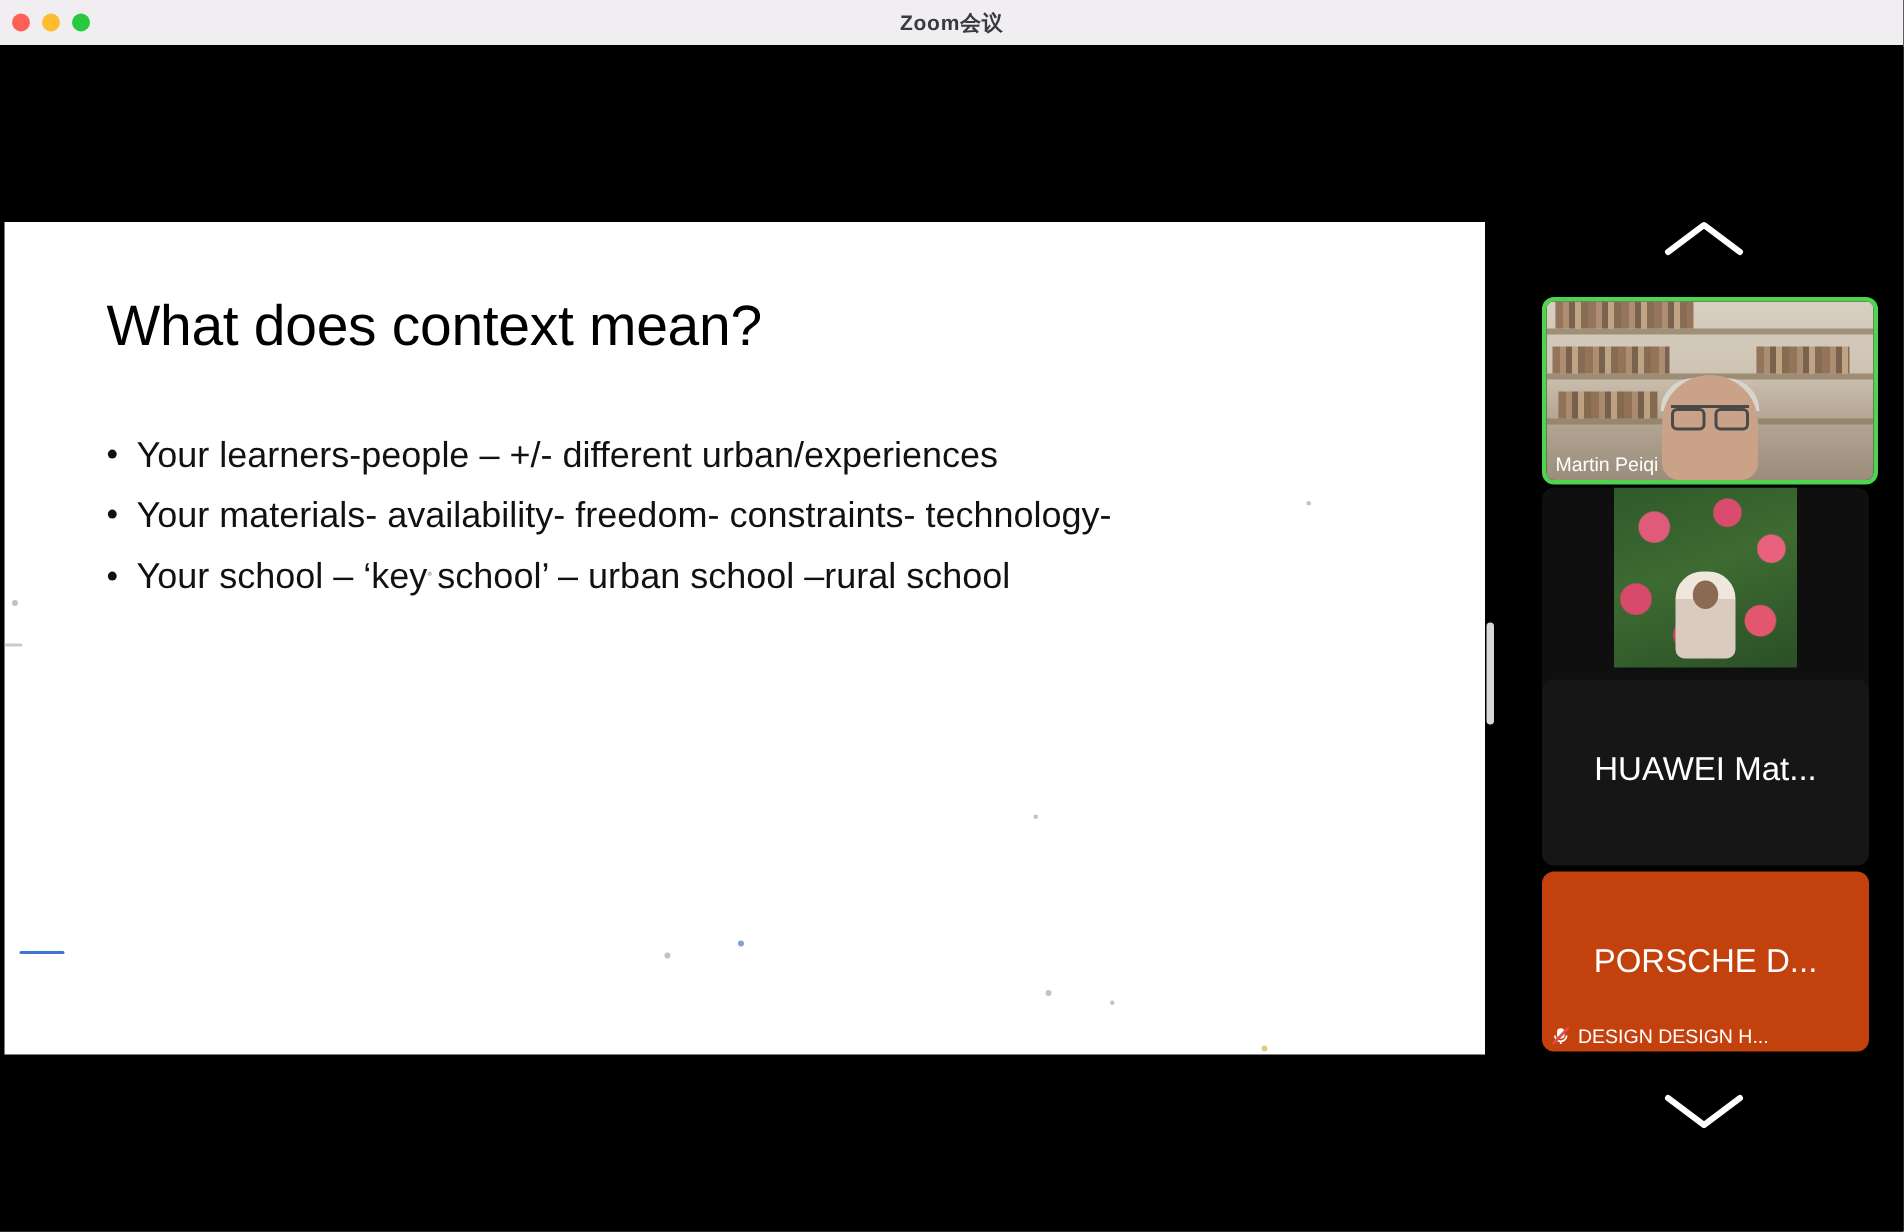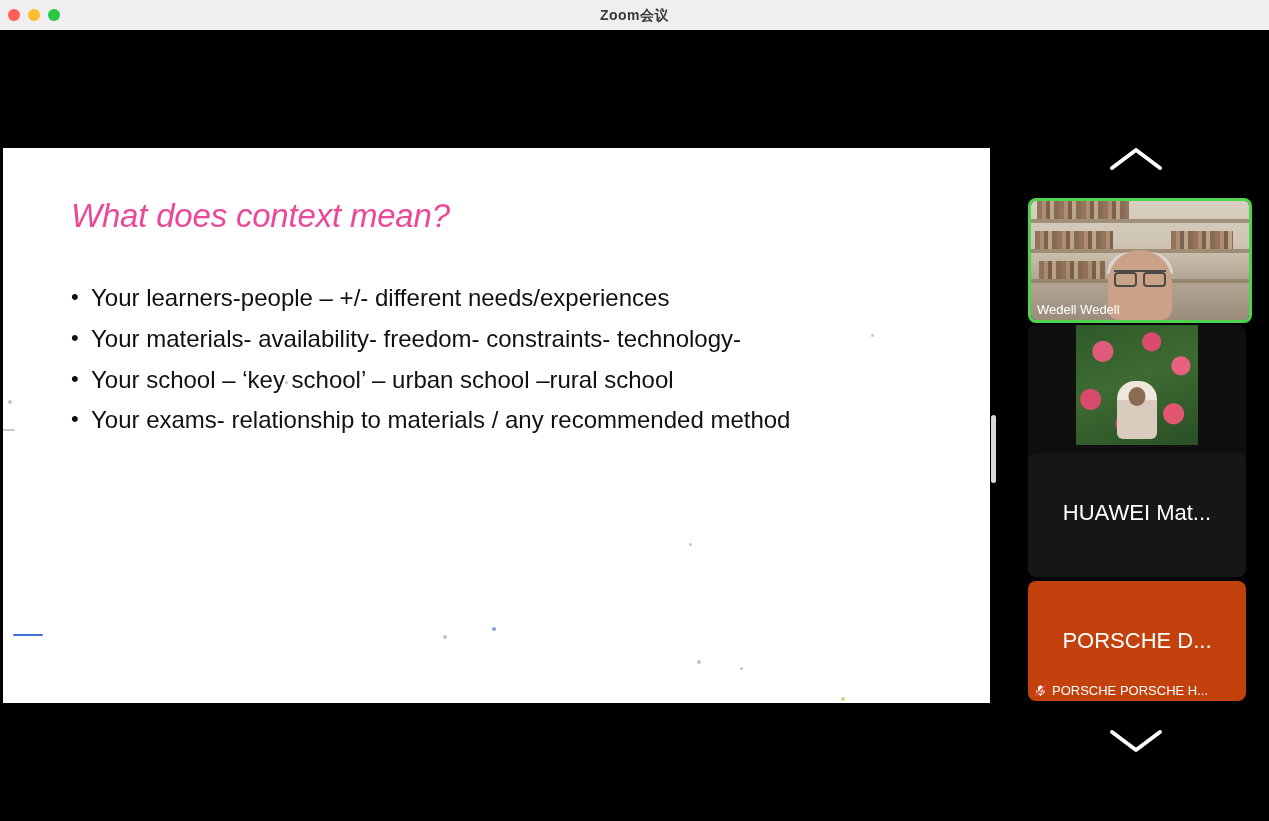--- a/index.html
+++ b/index.html
@@ -88,27 +88,26 @@
   }
 
   .slide-inner {
     position: absolute;
     left: 66px;
     top: 50px;
     width: 880px;
   }
 
   .slide-title {
-    font-size: 33px;
-    color: #ec4899;
+    font-size: 38px;
+    color: #000000;
     font-weight: normal;
     margin: 0 0 48px 2px;
     letter-spacing: -0.2px;
     line-height: 1.1;
-    font-style: italic;
   }
 
   .slide-lead {
     font-size: 24px;
     color: #111111;
     margin: 0 0 16px 0;
     line-height: 1.3;
   }
 
   .bullets {
@@ -369,24 +368,23 @@
     </div>
     <div class="window-title">Zoom会议</div>
   </div>
 
   <div class="stage">
 
     <div class="slide">
       <div class="slide-inner">
         <div class="slide-title">What does context mean?</div>
         <ul class="bullets">
-          <li>Your learners-people – +/- different needs/experiences</li>
+          <li>Your learners-people – +/- different urban/experiences</li>
           <li>Your materials- availability- freedom- constraints- technology-</li>
           <li>Your school – ‘key school’ – urban school –rural school</li>
-          <li>Your exams-  relationship to materials / any recommended method</li>
         </ul>
       </div>
 
       <span class="speck" style="left:868px; top:186px; width:3px; height:3px;"></span>
       <span class="speck" style="left:282px; top:233px; width:3px; height:3px;"></span>
       <span class="speck" style="left:5px; top:252px; width:4px; height:4px;"></span>
       <span class="speck" style="left:440px; top:487px; width:4px; height:4px;"></span>
       <span class="speck" style="left:489px; top:479px; width:4px; height:4px; background:#6f8fd0;"></span>
       <span class="speck" style="left:694px; top:512px; width:4px; height:4px;"></span>
       <span class="speck" style="left:737px; top:519px; width:3px; height:3px;"></span>
@@ -413,21 +411,21 @@
           <div class="shelf" style="top:48px;"></div>
           <div class="books" style="left:4px; top:30px; width:78px;"></div>
           <div class="shelf" style="top:78px;"></div>
           <div class="books" style="left:8px; top:60px; width:66px;"></div>
           <div class="books" style="left:140px; top:30px; width:62px;"></div>
           <div class="hair"></div>
           <div class="head"></div>
           <div class="glasses"></div>
         </div>
         <div class="tile-label">
-          <span>Wedell Wedell</span>
+          <span>Martin Peiqi</span>
         </div>
       </div>
 
       <div class="tile tile-photo">
         <div class="photo">
           <div class="photo-person"></div>
         </div>
         <div class="tile-label">
           <span class="mute-icon">
             <svg width="13" height="13" viewBox="0 0 13 13" aria-hidden="true">
@@ -449,21 +447,21 @@
         <div class="big-name">PORSCHE D...</div>
         <div class="tile-label">
           <span class="mute-icon">
             <svg width="13" height="13" viewBox="0 0 13 13" aria-hidden="true">
               <rect x="4" y="1.5" width="5" height="7" rx="2.5" fill="#ffffff"></rect>
               <path d="M2.6 6.4a3.9 3.9 0 0 0 7.8 0" fill="none" stroke="#ffffff" stroke-width="1.2"></path>
               <line x1="6.5" y1="10.2" x2="6.5" y2="12" stroke="#ffffff" stroke-width="1.2"></line>
               <line x1="1.2" y1="12" x2="11.8" y2="1" stroke="#e5484d" stroke-width="1.8"></line>
             </svg>
           </span>
-          <span>PORSCHE PORSCHE H...</span>
+          <span>DESIGN DESIGN H...</span>
         </div>
       </div>
 
       <div class="strip-arrow arrow-down">
         <svg width="64" height="34" viewBox="0 0 64 34" aria-hidden="true">
           <polyline points="8,8 32,26 56,8" fill="none" stroke="#ffffff" stroke-width="4" stroke-linecap="round" stroke-linejoin="round"></polyline>
         </svg>
       </div>
 
     </div>

